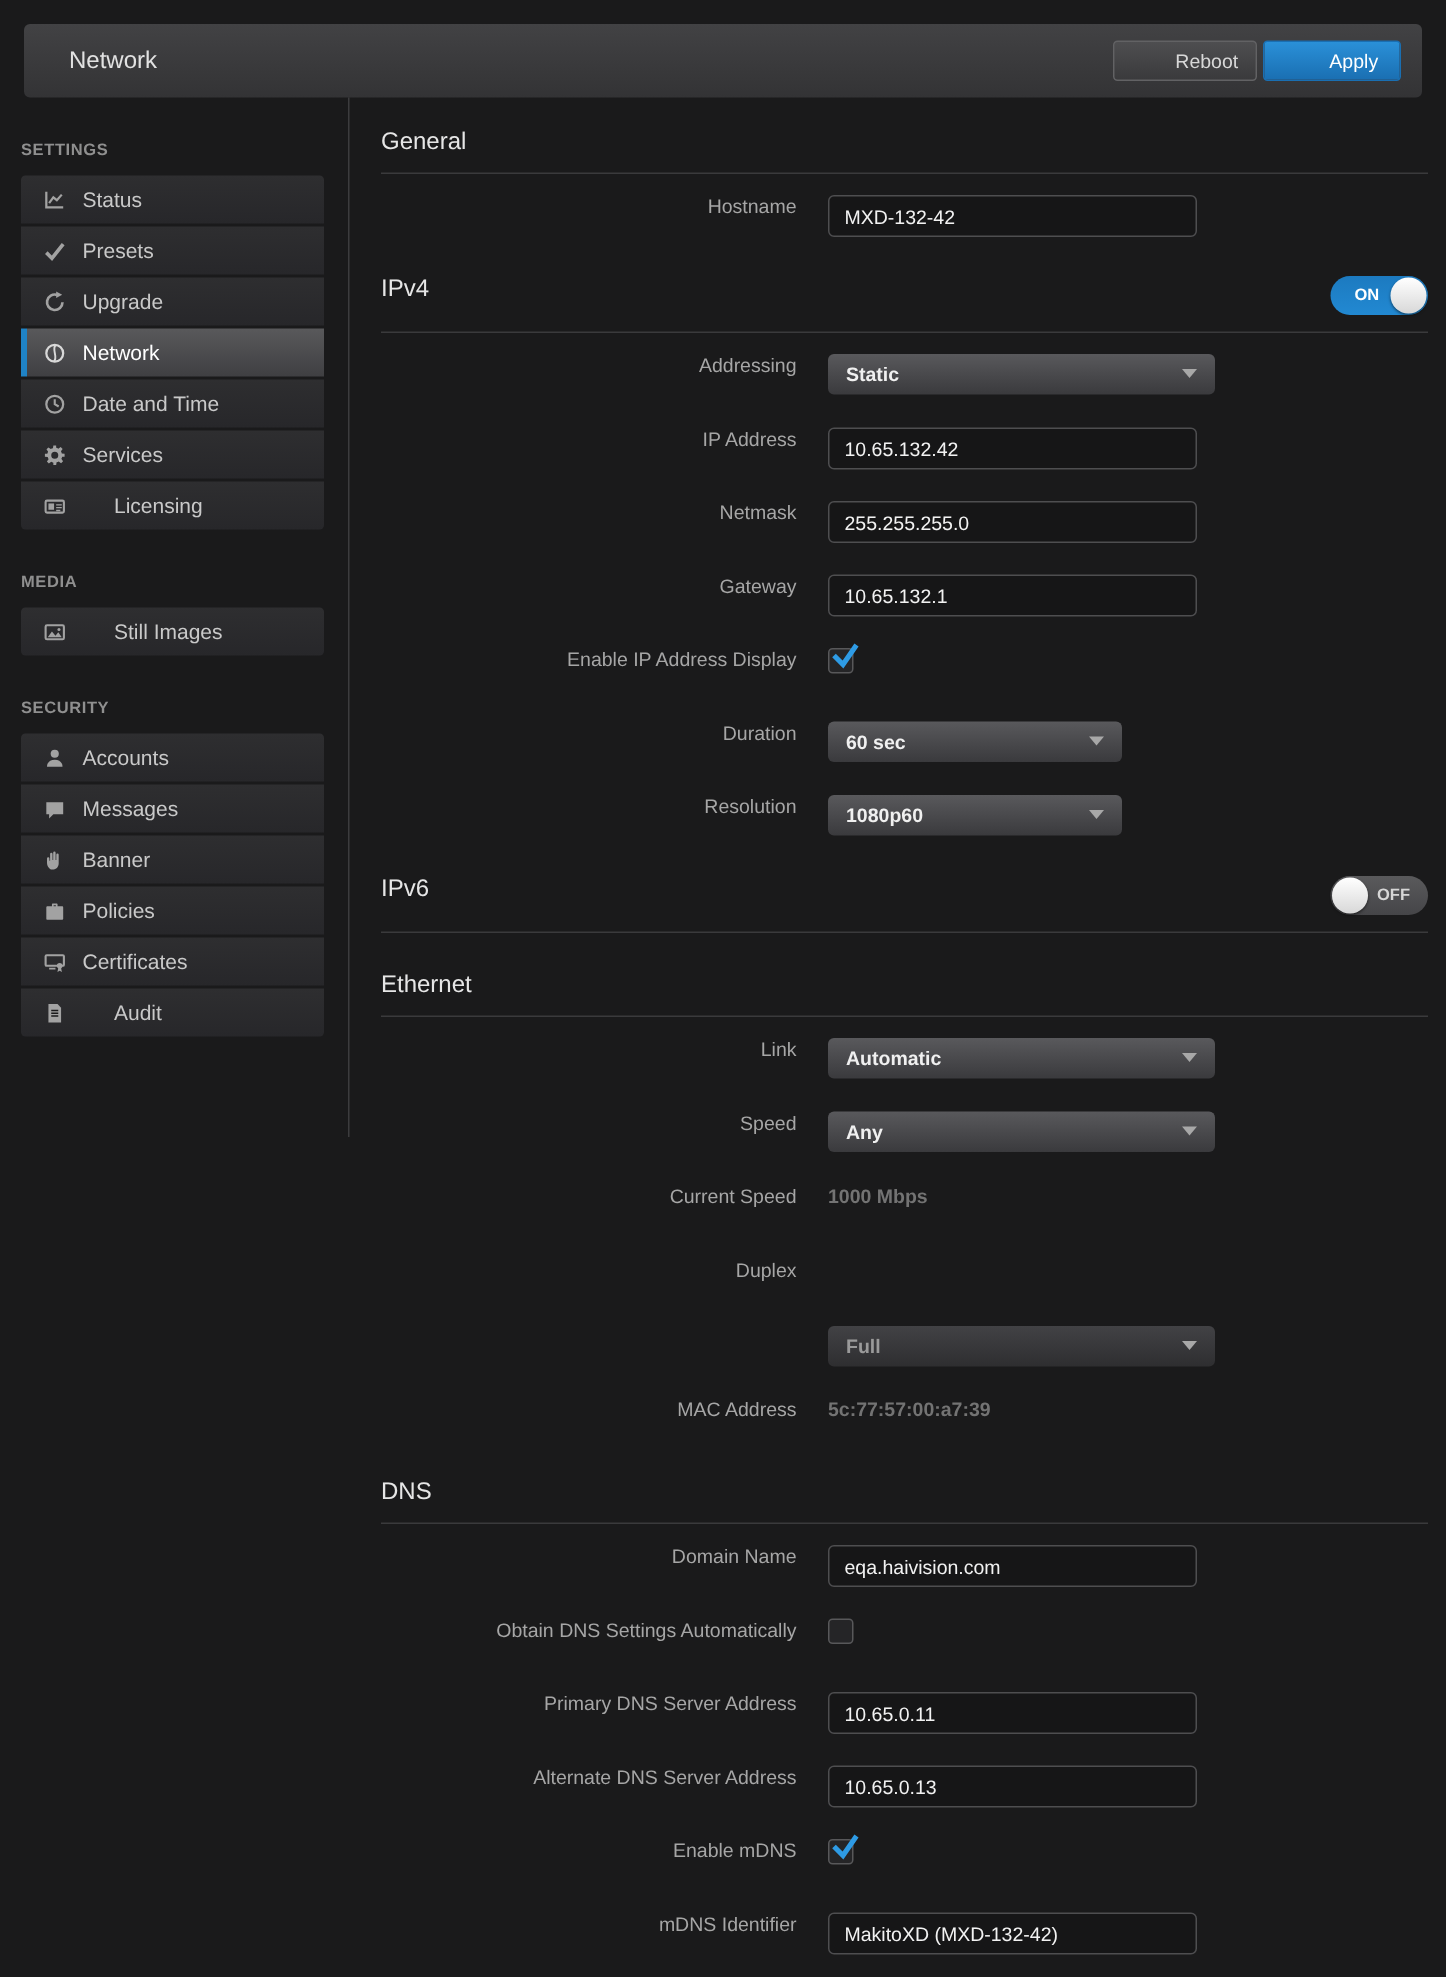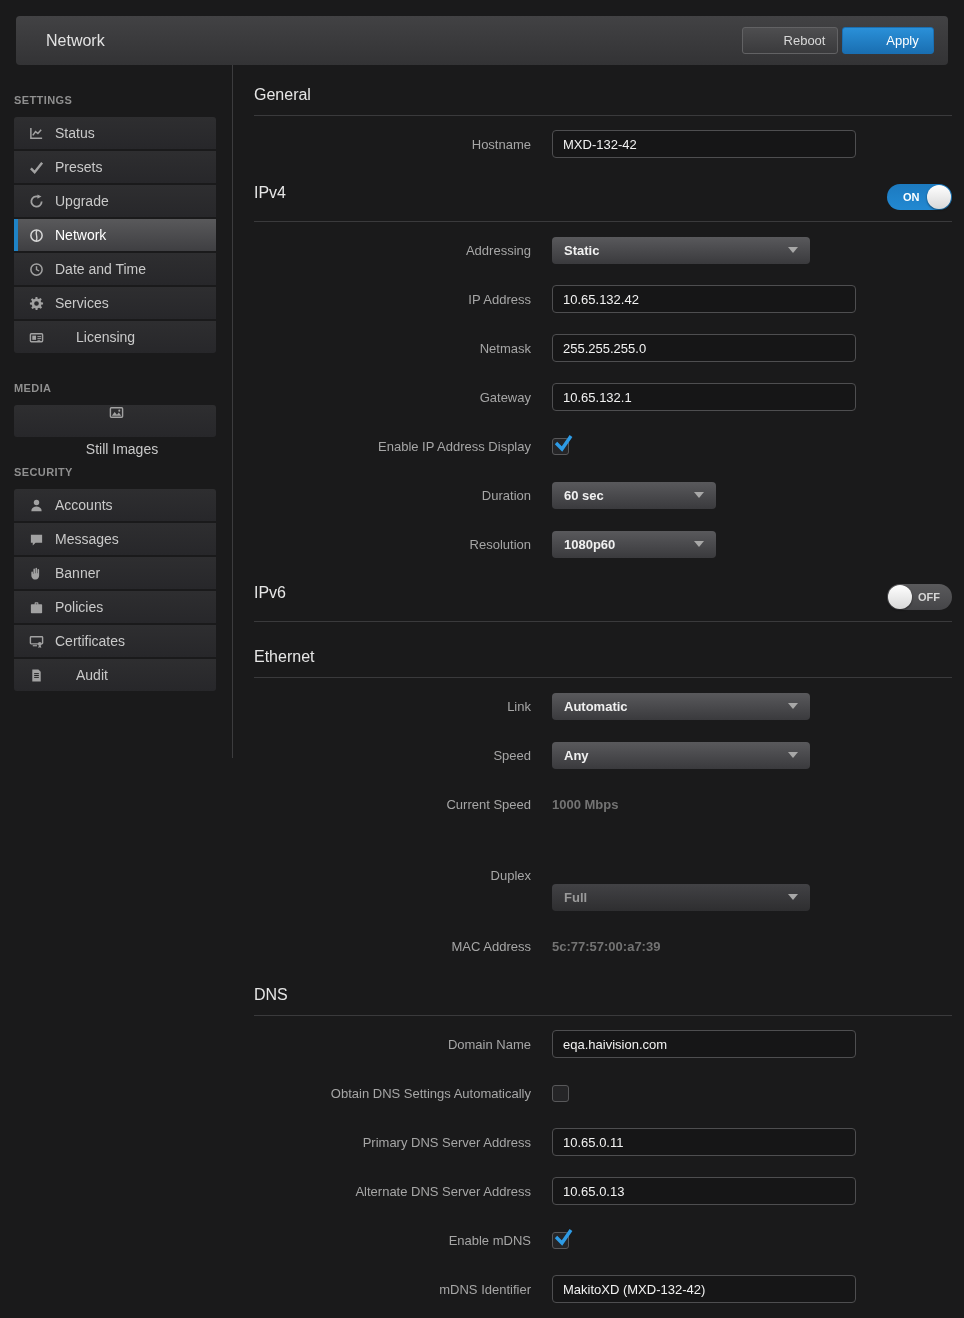--- a/index.html
+++ b/index.html
@@ -36,49 +36,49 @@
     color:#8f8f8f; letter-spacing:.4px;
   }
   .nav { list-style:none; margin:0 16px 0 14px; }
   .nav li {
     height:32px; margin-bottom:2px; display:flex; align-items:center;
     background:linear-gradient(#2e2e30,#27272a); padding-left:14px;
     color:#c9c9c9; font-size:14px; cursor:pointer;
   }
   .nav li:first-child { border-radius:3px 3px 0 0; }
   .nav li:last-child { border-radius:0 0 3px 3px; margin-bottom:0;gap:21px; }
-  .nav li:only-child { border-radius:3px;flex-direction:column; }
+  .nav li:only-child { border-radius:3px; }
   .nav li.selected {
     background:linear-gradient(#59595b,#3f3f42);
     border-left:4px solid #1f83c6; padding-left:10px; color:#fff;
   }
   .nav .icon { width:16px; height:16px; margin-right:11px; color:#a2a2a2; display:flex; align-items:center; justify-content:center; }
   .nav li.selected .icon { color:#d8d8d8; }
   
   .content { position:absolute; left:233px; top:65px; width:731px; padding:0 12px 0 21px; }
   .section-head {
     display:flex; align-items:flex-start; justify-content:space-between;
     min-height:27px; padding-bottom:11px; border-bottom:1px solid #3a3a3c;
     margin-bottom:14px; margin-top:26px;
   }
   .section-head.first { margin-top:21px; }
   .section-head h2 { font-size:16px; font-weight:normal; color:#e6e6e6; }
-  .row { display:flex; align-items:center; margin-bottom:21px; min-height:28px; }
+  .row { display:flex; margin-bottom:21px; min-height:28px; }
   .label { width:277px; margin-right:21px; text-align:right; color:#a6a6a6; font-size:13px; }
   .input {
-    width:304px; height:28px; background:#161617; border:1px solid #4e4e50;
+    width:246px; height:28px; background:#161617; border:1px solid #4e4e50;
     border-radius:4px; color:#f2f2f2; font-size:13px; padding:0 10px;
     font-family:inherit; outline:none;
   }
   .select {
     width:258px; height:27px; border-radius:4px; position:relative;
     background:linear-gradient(#59595c,#3a3a3d); display:flex; align-items:center;
     padding:0 12px; color:#f0f0f0; font-size:13px; font-weight:bold; cursor:pointer;
   }
-  .select.narrow { width:164px; }
+  .select.narrow { width:196px; }
   .select.disabled { background:linear-gradient(#424245,#2e2e30); color:#9a9a9a;margin-top:45px; }
   .caret {
     position:absolute; right:12px; top:10px; width:0; height:0;
     border-left:5px solid transparent; border-right:5px solid transparent;
     border-top:6px solid #a8a8a8;
   }
   .static-value { color:#737373; font-size:13px; font-weight:bold; }
   .checkbox {
     width:17px; height:17px; background:#252527; border:1px solid #58585a;
     border-radius:3px; position:relative; cursor:pointer;

